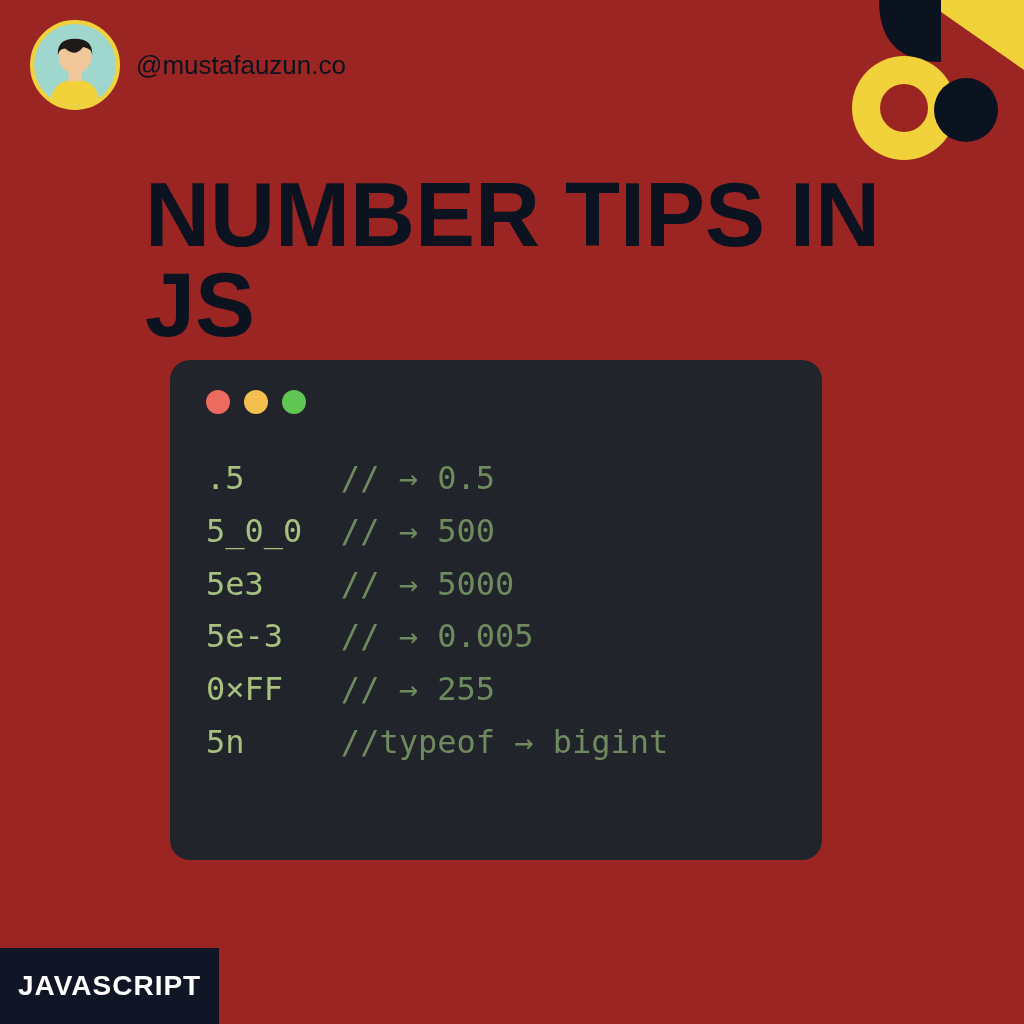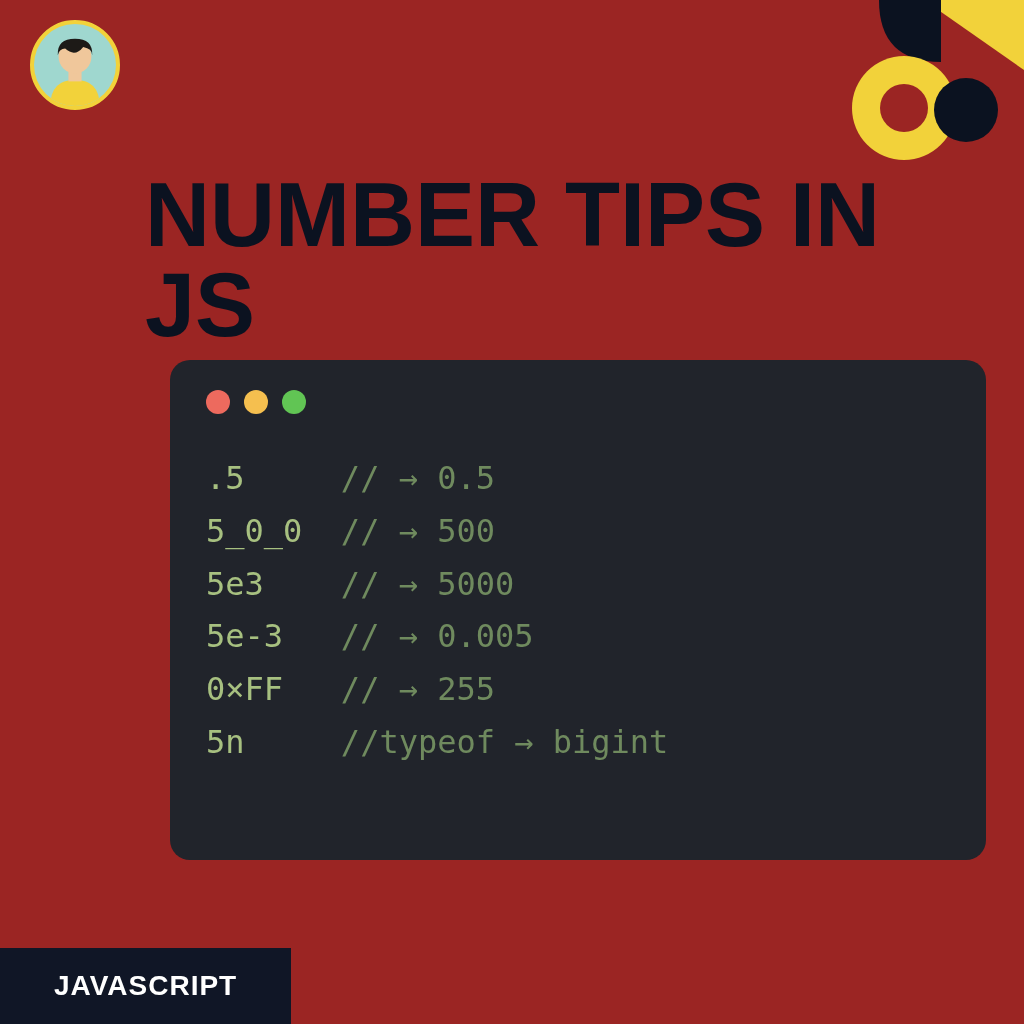--- a/index.html
+++ b/index.html
@@ -60,21 +60,21 @@
   font-stretch: condensed;
   line-height: 1;
   margin-left: 25px;
 }
 
 
 .code-card {
   position: absolute;
   top: 360px;
   left: 170px;
-  width: 816px;
+  width: 652px;
   height: 500px;
   background: #21242b;
   border-radius: 20px;
   padding: 30px 36px;
 }
 .traffic { display: flex; gap: 14px; margin-bottom: 38px; }
 .dot { width: 24px; height: 24px; border-radius: 50%; }
 .dot.r { background: #ed6a5e; }
 .dot.y { background: #f5bf4f; }
 .dot.g { background: #61c554; }
@@ -90,37 +90,38 @@
 
 
 .tag {
   position: absolute;
   bottom: 0; left: 0;
   background: #101626;
   color: #fff;
   font-weight: 900;
   font-size: 28px;
   letter-spacing: 1px;
-  padding: 22px 54px;
+  padding: 22px 18px;
   font-family: "Arial Black", Impact, sans-serif;
 }
 </style>
 </head>
 <body>
 
 <div class="header">
   <div class="avatar-wrap">
     <svg viewBox="0 0 100 100">
       <rect x="0" y="0" width="100" height="100" fill="#9fd7cf"></rect>
       <path d="M20 100 Q20 68 50 68 Q80 68 80 100 Z" fill="#f2d23a"></path>
       <rect x="42" y="52" width="16" height="18" fill="#f0c79b"></rect>
       <circle cx="50" cy="40" r="20" fill="#f0c79b"></circle>
       <path d="M29 38 Q28 18 50 18 Q72 18 71 38 Q71 30 60 28 Q50 41 38 30 Q31 30 29 38 Z" fill="#1d1a17"></path>
     </svg>
   </div>
+  <span class="handle">@mustafauzun.co</span>
 </div>
 
 <svg class="deco" viewBox="0 0 230 190">
   <path d="M130 0 L230 0 L230 70 Z" fill="#f2d23a"></path>
   <path d="M85 0 Q85 62 147 62 L147 0 Z" fill="#0b1220"></path>
   <circle cx="110" cy="108" r="52" fill="#f2d23a"></circle>
   <circle cx="110" cy="108" r="24" fill="#9b2523"></circle>
   <circle cx="172" cy="110" r="32" fill="#0b1220"></circle>
 </svg>
 

